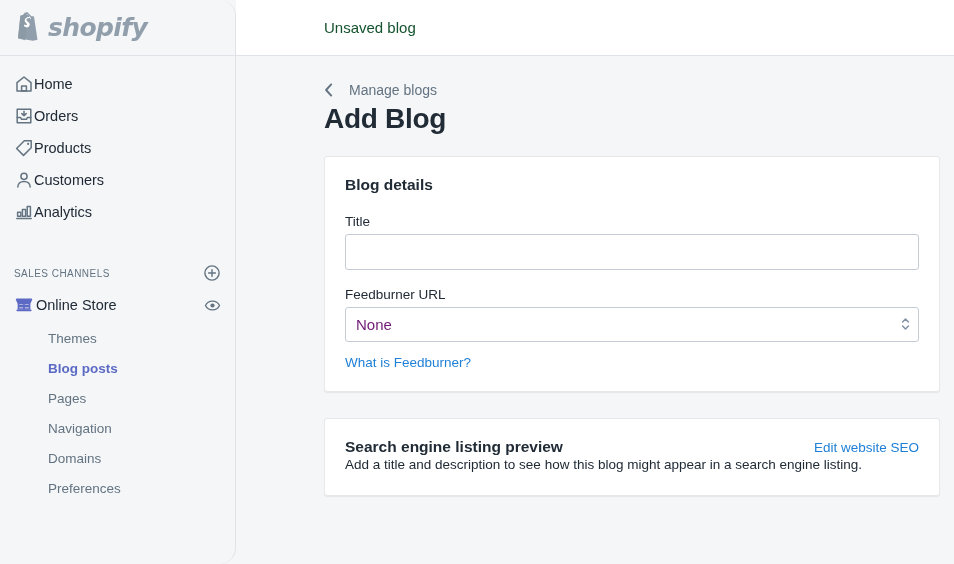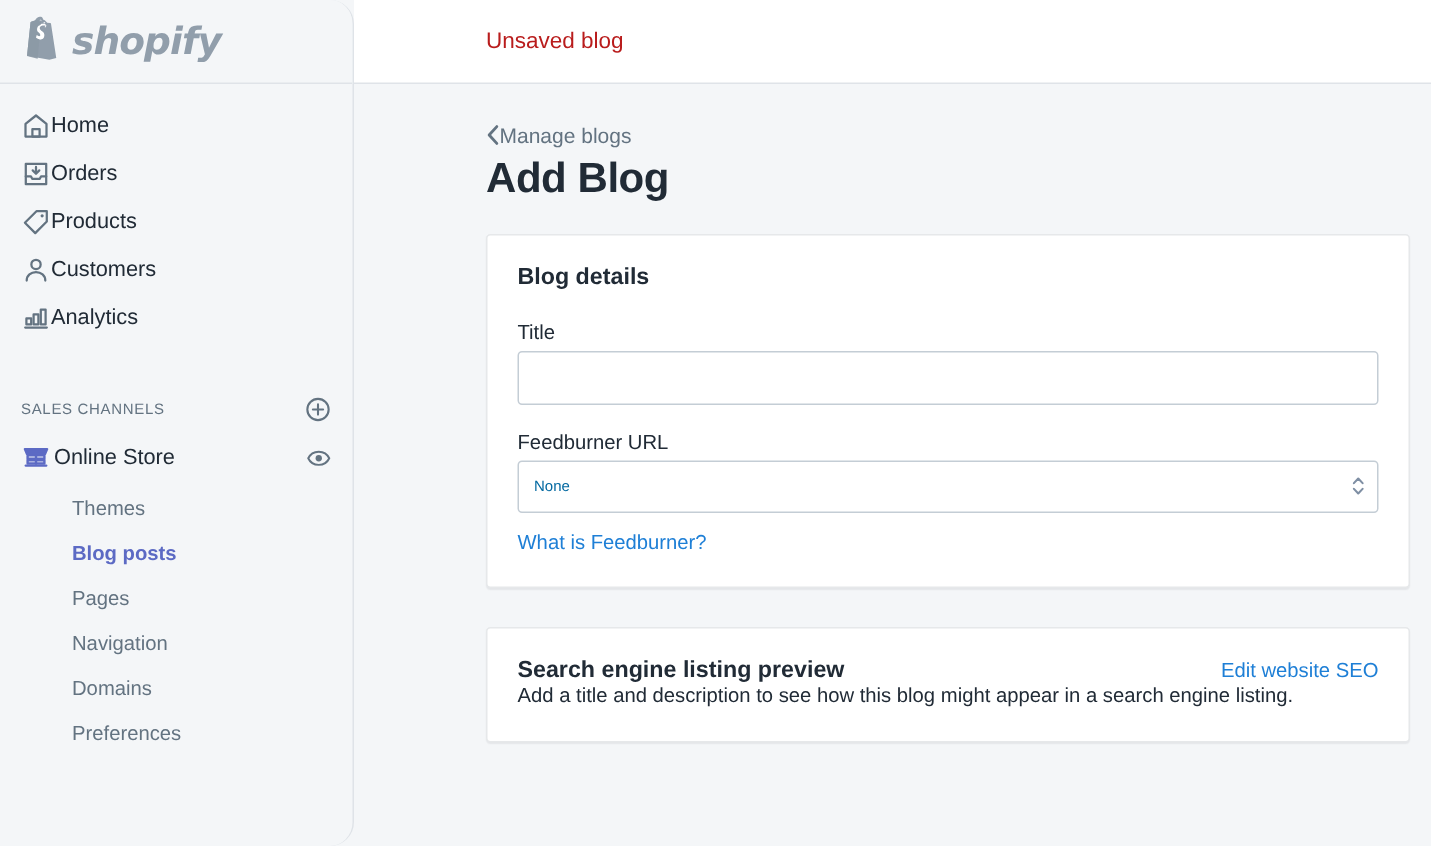--- a/index.html
+++ b/index.html
@@ -113,33 +113,33 @@
 
   .topbar {
     height: 56px;
     flex: 0 0 56px;
     background: #ffffff;
     border-bottom: 1px solid #dfe3e8;
     display: flex;
     align-items: center;
     padding-left: 88px;
   }
-  .topbar-title { font-size: 15px; color: #b91c1c; }
+  .topbar-title { font-size: 15px; color: #14532d; }
 
   .content {
     flex: 1;
     padding: 26px 0 0 88px;
     overflow: hidden;
   }
   .content-inner { width: 616px; }
 
   .back-link {
     display: inline-flex;
     align-items: center;
-    gap: 0;
+    gap: 16px;
     text-decoration: none;
     cursor: pointer;
     margin-bottom: 5px;
   }
   .back-chevron { width: 9px; height: 14px; display: block; }
   .back-text { font-size: 14px; color: #637381; }
 
   .page-title {
     font-size: 28px;
     font-weight: bold;
@@ -199,22 +199,22 @@
   .select-wrap { position: relative; width: 100%; margin-bottom: 11px; }
   .select-box {
     width: 100%;
     height: 35px;
     border: 1px solid #c4cdd5;
     border-radius: 3px;
     background: #fff;
     display: flex;
     align-items: center;
     padding: 0 28px 0 10px;
-    font-size: 10px;
-    color: #0369a1;
+    font-size: 15px;
+    color: #701a75;
     cursor: pointer;
   }
   .select-steppers {
     position: absolute;
     right: 9px;
     top: 50%;
     transform: translateY(-50%);
     width: 9px;
     height: 15px;
     pointer-events: none;

